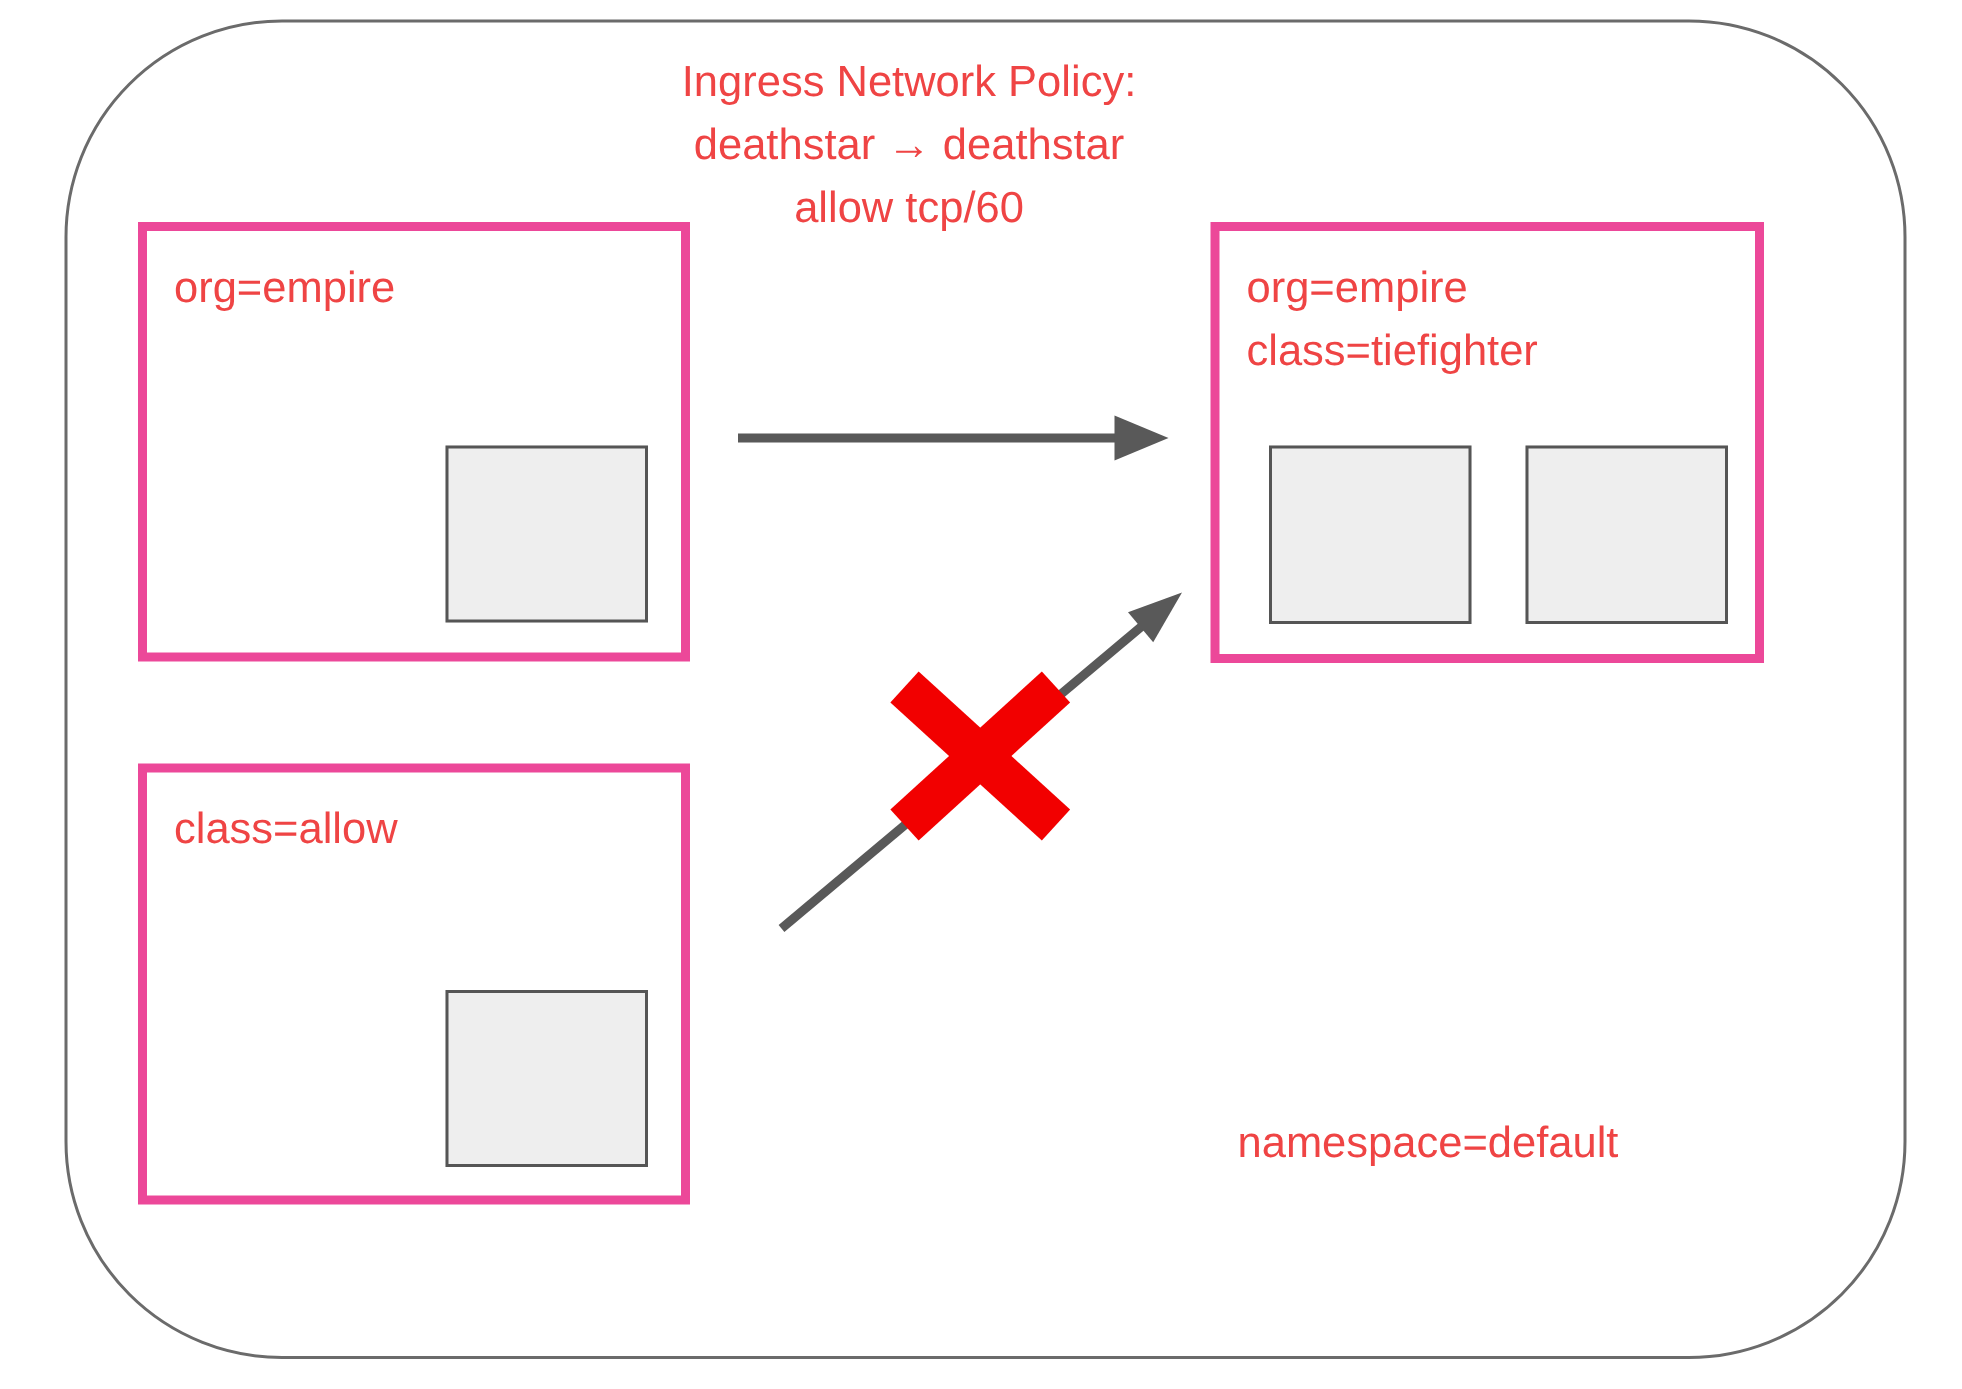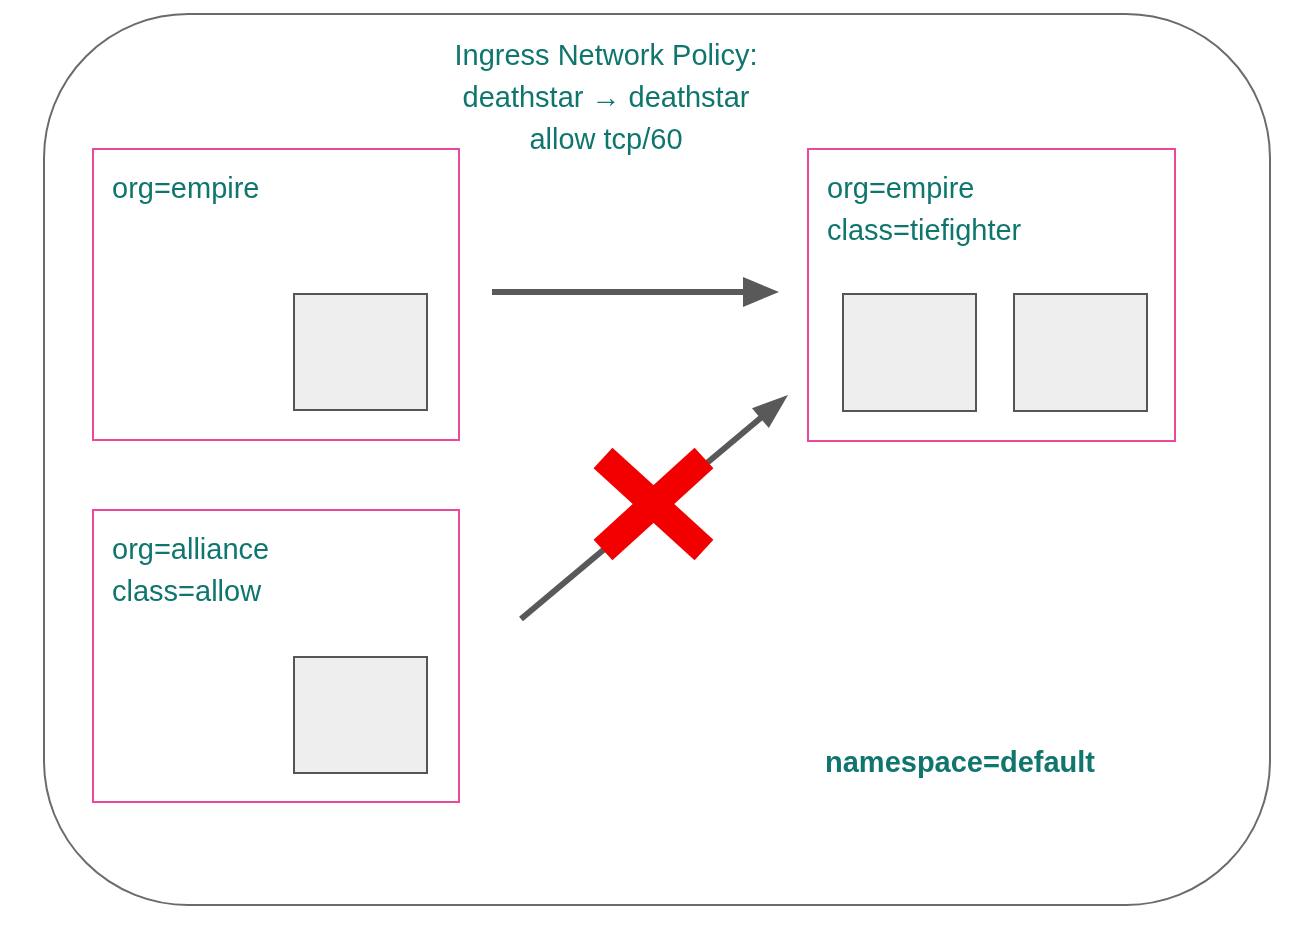--- a/index.html
+++ b/index.html
@@ -7,21 +7,21 @@
     padding: 0;
     background: #ffffff;
     font-family: "Liberation Sans", "DejaVu Sans", sans-serif;
   }
   .canvas {
     position: relative;
     width: 1308px;
     height: 926px;
     background: #ffffff;
     overflow: hidden;
-    color: #0f766e;
+    color: #ef4444;
   }
   .namespace-boundary {
     position: absolute;
     left: 43px;
     top: 13px;
     width: 1228px;
     height: 893px;
     border: 2px solid #6b6b6b;
     border-radius: 145px;
     box-sizing: border-box;
@@ -34,21 +34,21 @@
     width: 600px;
     text-align: center;
     font-size: 29px;
     line-height: 42px;
     white-space: nowrap;
   }
   .node-box {
     position: absolute;
     width: 368px;
     height: 293px;
-    border: 2px solid #ec4899;
+    border: 6px solid #ec4899;
     box-sizing: border-box;
     background: #ffffff;
   }
   .node-box.tiefighter { left: 92px;  top: 148px; }
   .node-box.deathstar  { left: 807px; top: 148px; width: 369px; height: 294px; }
   .node-box.xwing      { left: 92px;  top: 509px; height: 294px; }
   .node-label {
     position: absolute;
     left: 18px;
     top: 17px;
@@ -75,21 +75,20 @@
     width: 1308px;
     height: 926px;
     pointer-events: none;
   }
   .namespace-label {
     position: absolute;
     left: 825px;
     top: 746px;
     font-size: 29px;
     white-space: nowrap;
-    font-weight: bold;
   }
 </style>
 </head>
 <body>
 
 <div class="canvas">
 
   <div class="namespace-boundary"></div>
 
   <div class="policy-title">
@@ -109,21 +108,20 @@
     <div class="node-label">
       <div>org=empire</div>
       <div>class=tiefighter</div>
     </div>
     <div class="pod pod-1"></div>
     <div class="pod pod-2"></div>
   </div>
 
   <div class="node-box xwing">
     <div class="node-label">
-      <div>org=alliance</div>
       <div>class=allow</div>
     </div>
     <div class="pod"></div>
   </div>
 
   <svg class="edge-layer" viewBox="0 0 1308 926" xmlns="http://www.w3.org/2000/svg">
 
     <g>
       <line x1="492" y1="292" x2="748" y2="292" stroke="#595959" stroke-width="6"></line>
       <polygon points="743,277 779,292 743,307" fill="#595959"></polygon>

